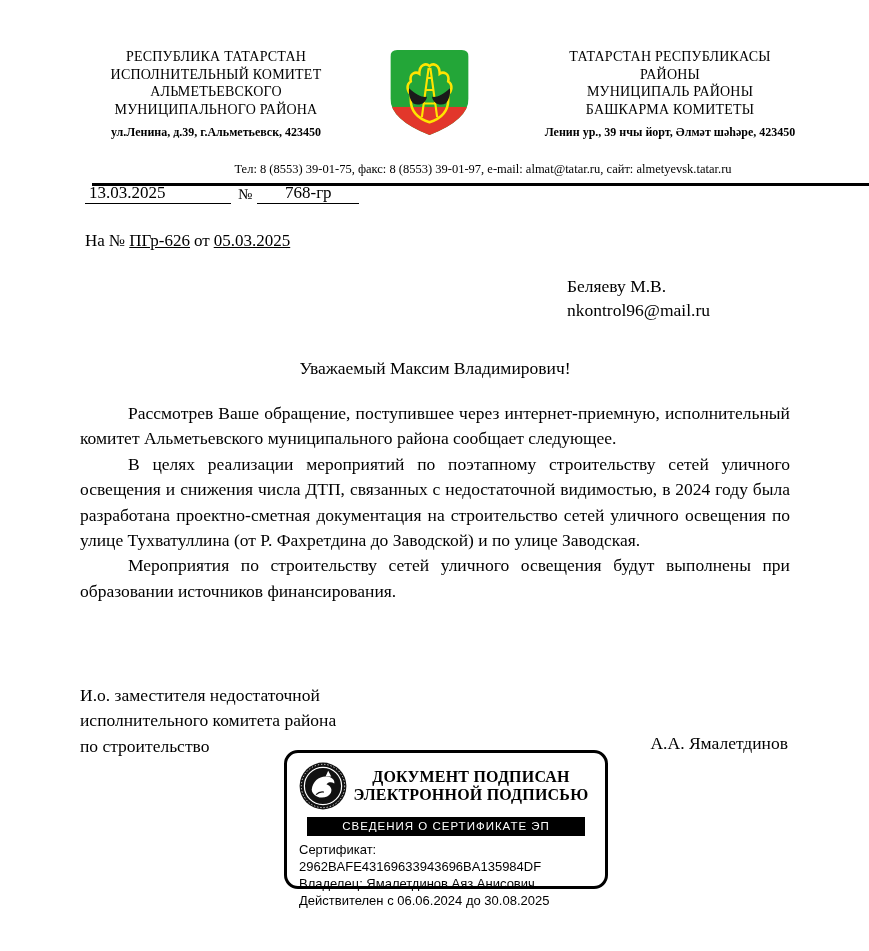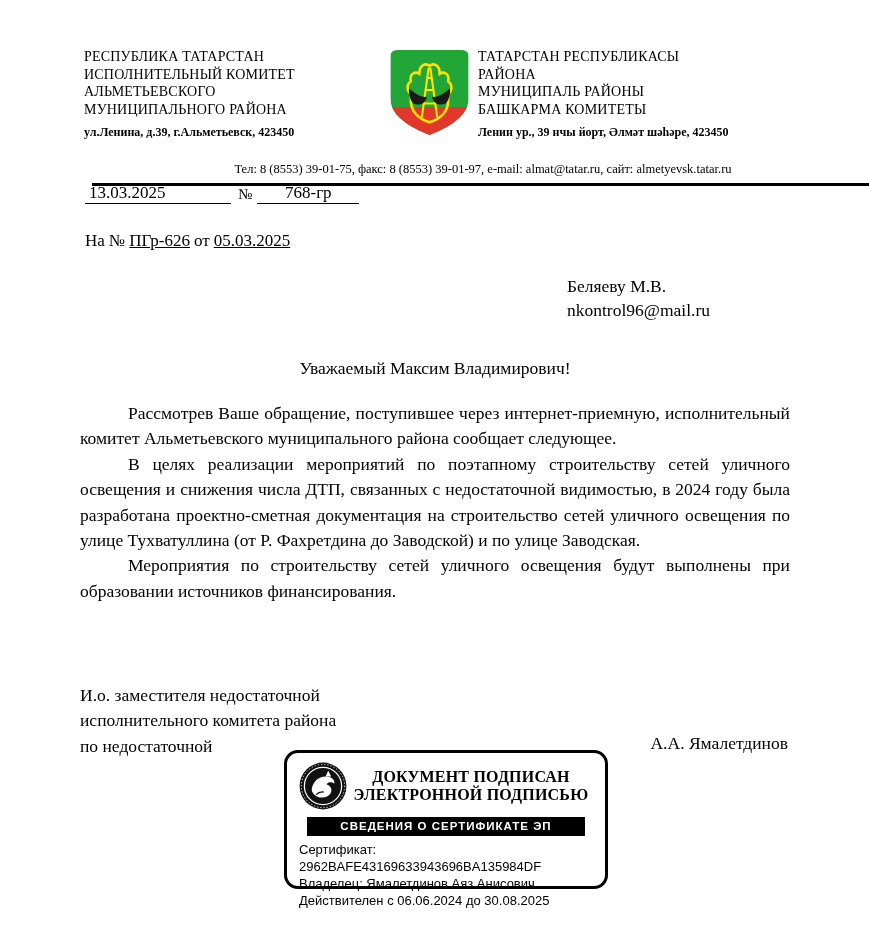--- a/index.html
+++ b/index.html
@@ -1,21 +1,21 @@
 <!DOCTYPE html>
 <html><head>
 <meta charset="utf-8">
 <style>
   * { margin:0; padding:0; box-sizing:border-box; }
   html,body { background:#fff; }
   .page {
     position:relative; width:869px; height:951px; background:#fff;
     font-family:"Liberation Serif","DejaVu Serif",serif; color:#000; overflow:hidden;
   }
-  .org { position:absolute; font-size:14px; line-height:17.5px; letter-spacing:.2px; }
+  .org { position:absolute; text-align:center; font-size:14px; line-height:17.5px; letter-spacing:.2px; }
   .org-left  { left:84px;  top:48px; width:264px; }
   .org-right { left:478px; top:48px; width:384px; }
   .org-address { font-size:12px; margin-top:6px; letter-spacing:0;font-weight:bold; }
   .emblem { position:absolute; left:387px; top:47px; width:85px; height:91px; }
   .contact {
     position:absolute; left:92px; top:162px; width:782px; text-align:center;
     font-size:12.5px; padding-bottom:6px; border-bottom:3px solid #000;
   }
   .date-row { position:absolute; left:85px; top:179px; display:flex; align-items:flex-end; height:25px; font-size:17px; }
   .date-field { width:146px; border-bottom:1.2px solid #000; padding-left:4px; }
@@ -32,21 +32,21 @@
   .sig-name  { position:absolute; right:81px; top:733px; font-size:17.5px; }
   .stamp {
     position:absolute; left:284px; top:750px; width:324px; height:139px;
     border:3px solid #000; border-radius:14px; background:#fff;
   }
   .stamp-head { display:flex; align-items:center; padding:7px 12px 2px 10px; }
   .stamp-logo { width:52px; height:52px; flex:0 0 auto; }
   .stamp-title { flex:1; text-align:center; font-weight:bold; font-size:16px; line-height:18.5px; letter-spacing:.2px; }
   .stamp-bar {
     margin:3px 20px 0; background:#000; color:#fff; text-align:center;
-    font-family:"Liberation Sans","DejaVu Sans",sans-serif; font-weight:bold;
+    font-family:"Liberation Sans","DejaVu Sans",sans-serif; font-weight:normal;
     font-size:11.5px; letter-spacing:1px; padding:3px 0 4px;
   }
   .stamp-info { padding:5px 12px 0; font-family:"Liberation Sans","DejaVu Sans",sans-serif; font-size:13px; line-height:17px; }
 </style>
 </head>
 <body>
 
 <div class="page">
 
   <div class="org org-left">
@@ -70,21 +70,21 @@
       </g>
       <path d="M28,40 C26,30 34,28 38,31 C38,20 46,18 50,22 C54,18 62,20 62,31 C66,28 74,30 72,40 C78,44 76,52 72,55 L72,62 C72,76 62,84 50,88 C38,84 28,76 28,62 L28,55 C24,52 22,44 28,40 Z" fill="none" stroke="#ffe400" stroke-width="3"></path>
       <path d="M41,82 L49,24 M59,82 L51,24 M43,66 H57 M45,50 H55 M47,36 H53" stroke="#ffe400" stroke-width="2.5" fill="none"></path>
       <path d="M26,48 C34,56 42,59 47,58 C46,66 38,69 31,66 C27,62 25,54 26,48 Z" fill="#1a1a1a"></path>
       <path d="M74,48 C66,56 58,59 53,58 C54,66 62,69 69,66 C73,62 75,54 74,48 Z" fill="#1a1a1a"></path>
     </svg>
   </div>
 
   <div class="org org-right">
     <div>ТАТАРСТАН  РЕСПУБЛИКАСЫ</div>
-    <div>РАЙОНА</div>
+    <div>РАЙОНЫ</div>
     <div>МУНИЦИПАЛЬ РАЙОНЫ</div>
     <div>БАШКАРМА КОМИТЕТЫ</div>
     <div class="org-address">Ленин ур., 39 нчы йорт, Әлмәт шәһәре, 423450</div>
   </div>
 
   <div class="contact">Тел: 8 (8553) 39-01-75, факс: 8 (8553) 39-01-97, e-mail: almat@tatar.ru, сайт: almetyevsk.tatar.ru</div>
 
   <div class="date-row">
     <span class="date-field">13.03.2025</span>
     <span class="num-sign">№</span>
@@ -104,21 +104,21 @@
 
   <div class="body-text">
     <p>Рассмотрев Ваше обращение, поступившее через интернет-приемную, исполнительный комитет Альметьевского муниципального района сообщает следующее.</p>
     <p>В целях реализации мероприятий по поэтапному строительству сетей уличного освещения и снижения числа ДТП, связанных с недостаточной видимостью, в 2024 году была разработана проектно-сметная документация на строительство сетей уличного освещения по улице Тухватуллина (от Р. Фахретдина до Заводской) и по улице Заводская.</p>
     <p>Мероприятия по строительству сетей уличного освещения будут выполнены при образовании источников финансирования.</p>
   </div>
 
   <div class="sig-block">
     <div>И.о. заместителя недостаточной</div>
     <div>исполнительного комитета района</div>
-    <div>по недостаточной</div>
+    <div>по строительство</div>
   </div>
   <div class="sig-name">А.А. Ямалетдинов</div>
 
   <div class="stamp">
     <div class="stamp-head">
       <span class="stamp-logo">
         <svg viewBox="0 0 60 60" width="52" height="52" aria-hidden="true">
           <circle cx="30" cy="30" r="27" fill="#111"></circle>
           <circle cx="30" cy="30" r="25" fill="none" stroke="#fff" stroke-width="1" stroke-dasharray="1.5,2.2"></circle>
           <circle cx="30" cy="30" r="21.5" fill="none" stroke="#fff" stroke-width="1.4"></circle>

